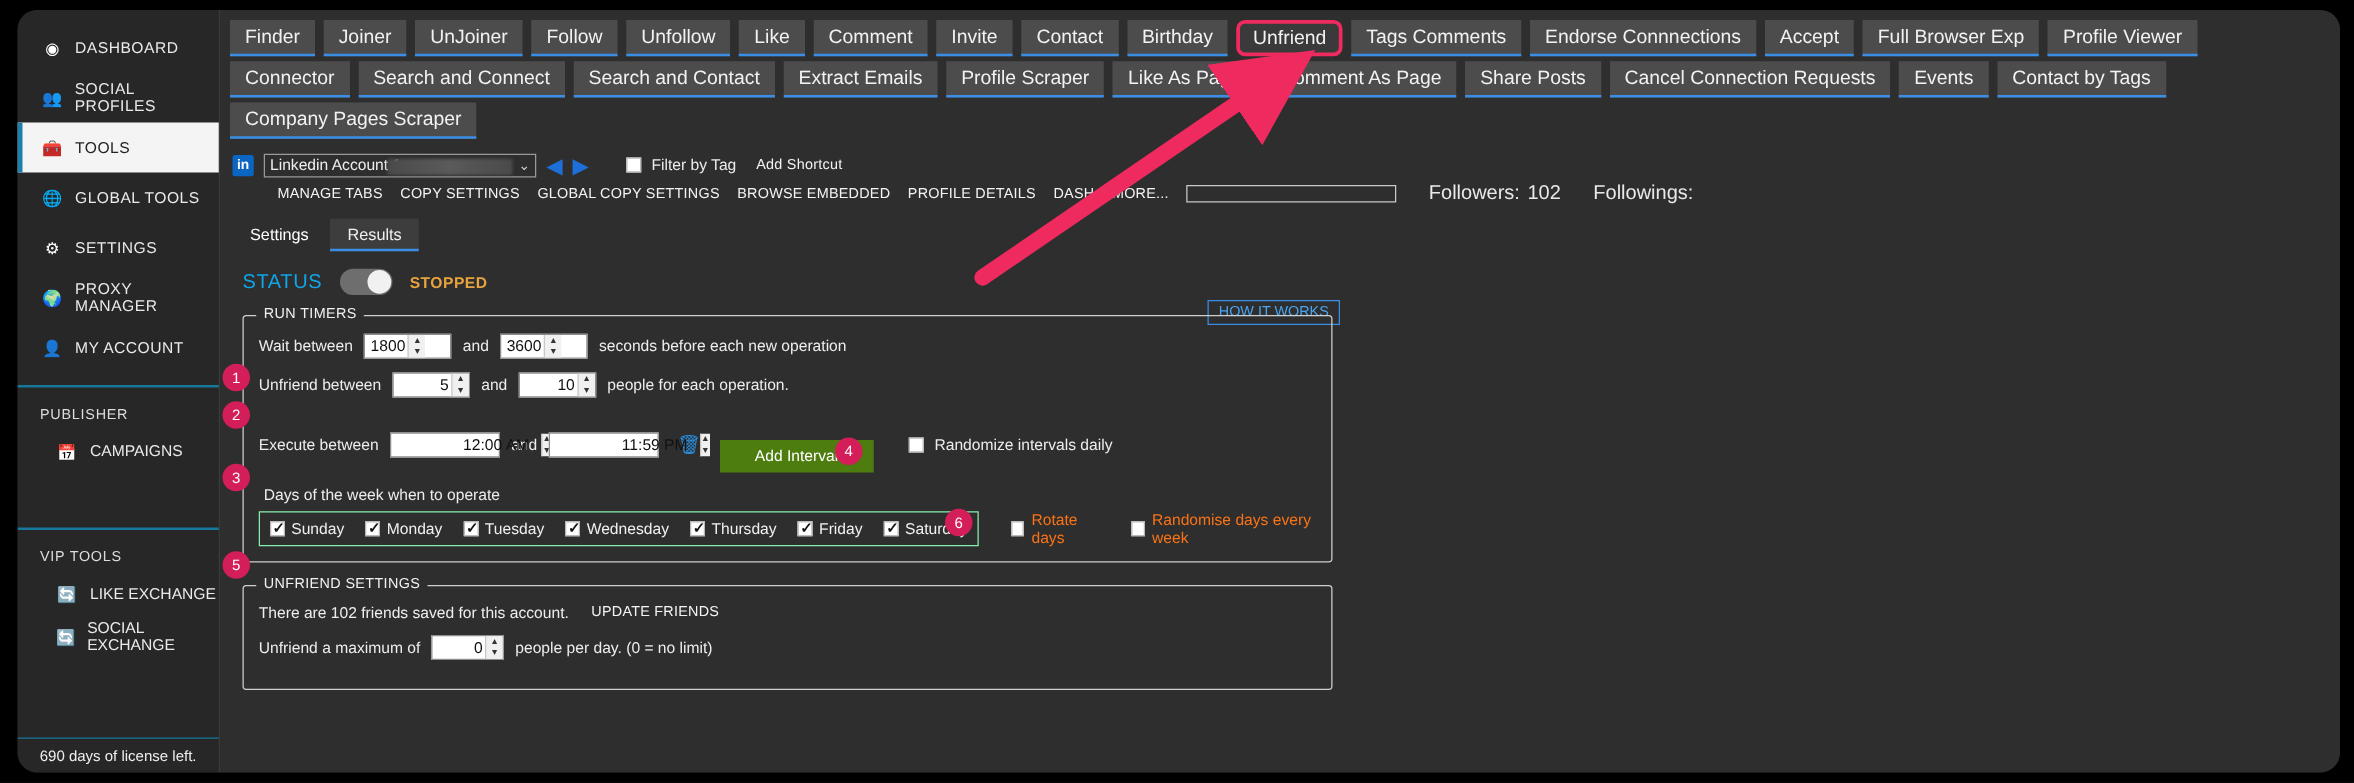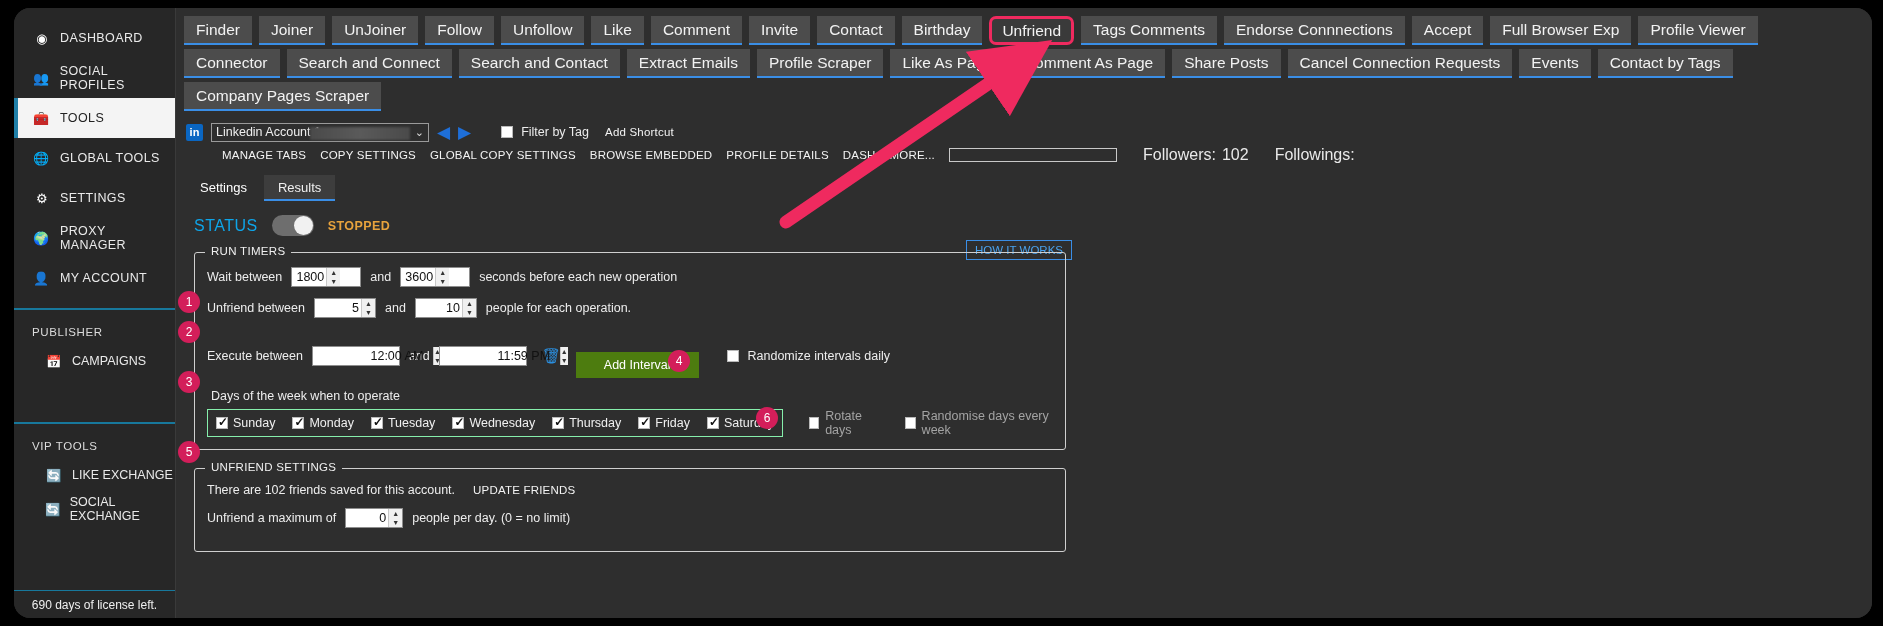--- a/index.html
+++ b/index.html
@@ -206,21 +206,21 @@
     border: 0; padding: 6px 28px; cursor: pointer;
     font-family: "Liberation Sans", sans-serif;
     margin-top: 18px;
   }
   .days-title { font-size: 12.5px; color: #ededed; margin: 6px 0 6px 4px; }
   .days-box {
     border: 1px solid #86efac; padding: 6px 8px;
     display: inline-flex; gap: 17px; align-items: center;
   }
   .day { display: flex; align-items: center; gap: 5px; font-size: 12.5px; color: #f0f0f0; }
-  .opt { display: flex; align-items: center; gap: 6px; font-size: 12.5px; color: #a3a3a3; }
+  .opt { display: flex; align-items: center; gap: 6px; font-size: 12.5px; color: #f97316; }
   
   .badge {
     position: absolute;
     width: 22px; height: 22px; border-radius: 50%;
     background: #d31e5a; color: #fff;
     font-size: 12px; display: flex; align-items: center; justify-content: center;
     z-index: 30;
   }
   
   .annot { position: absolute; left: 0; top: 0; width: 1883px; height: 626px; pointer-events: none; z-index: 40;}

